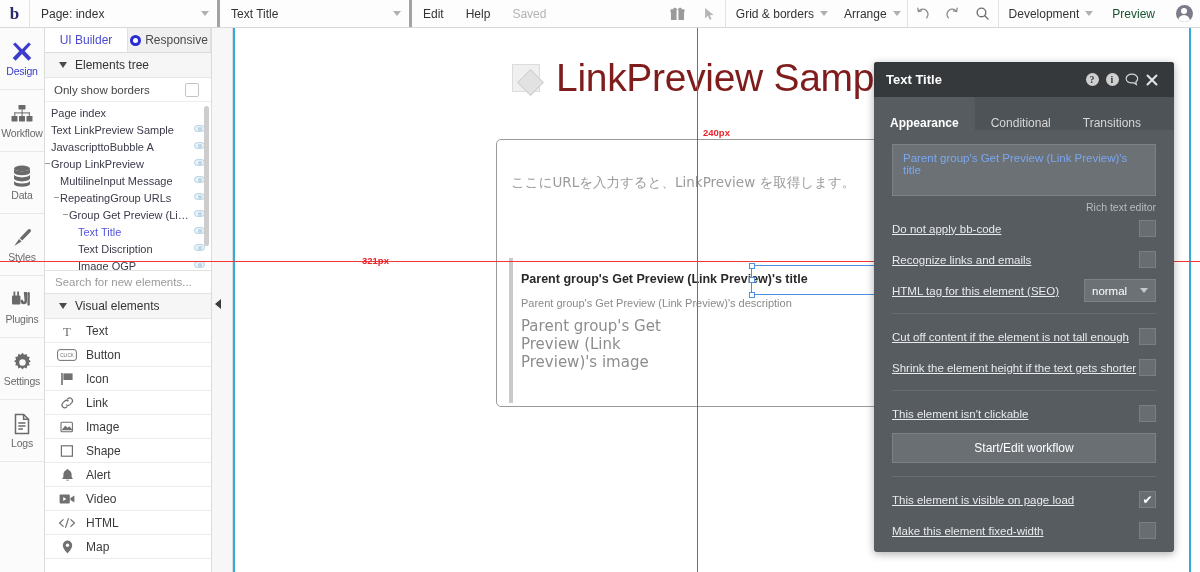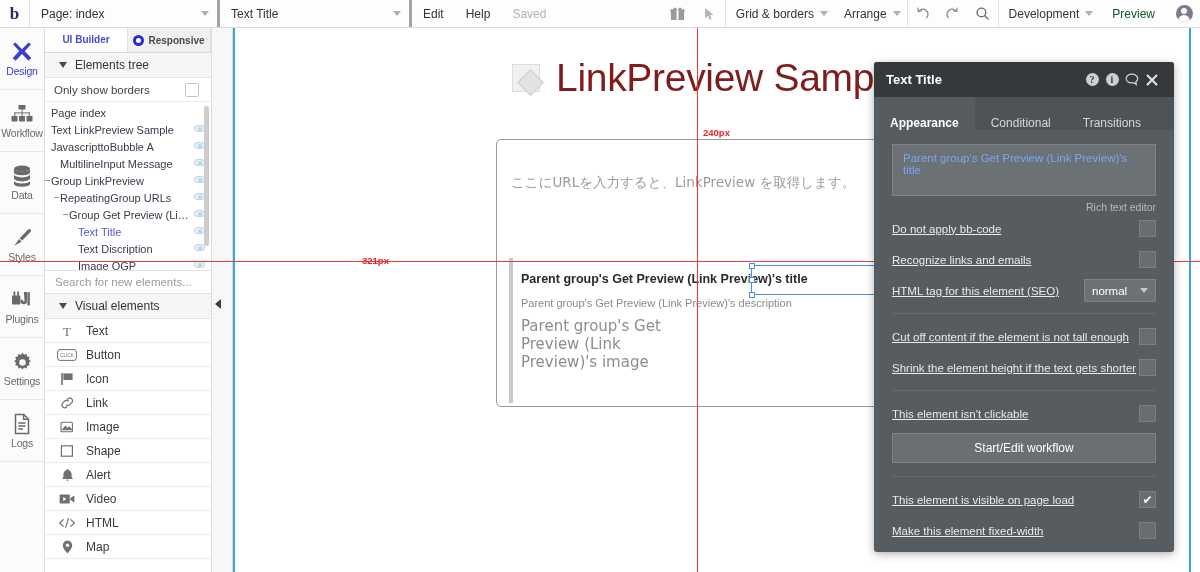--- a/index.html
+++ b/index.html
@@ -98,22 +98,22 @@
     position: absolute; top: 28px; left: 45px; width: 167px; height: 544px;
     background: #ffffff; border-right: 1px solid #dcdcdc;
     display: flex; flex-direction: column; overflow: hidden;
   }
   #lp-tabs {
     display: flex; height: 25px; border-bottom: 1px solid #d9d9d9;
     background: #f3f3f3; flex: 0 0 auto;
   }
   .lp-tab {
     flex: 1; display: flex; align-items: center; justify-content: center;
-    font-size: 10px; color: #4a4a4a; cursor: pointer; gap: 4px;
-    border-right: 1px solid #e0e0e0; background: #f0f0f0; font-weight: bold;
+    font-size: 12px; color: #4a4a4a; cursor: pointer; gap: 4px;
+    border-right: 1px solid #e0e0e0; background: #f0f0f0;
   }
   .lp-tab.active { background: #ffffff; color: #4a4ad0; border-bottom: 1px solid #fff; }
   .resp-dot {
     width: 11px; height: 11px; border-radius: 50%; background: #2b2bd4;
     position: relative; flex: 0 0 auto;
   }
   .resp-dot::after {
     content: ""; position: absolute; left: 3px; top: 3px;
     width: 5px; height: 5px; border-radius: 50%; background: #fff;
   }
@@ -549,26 +549,26 @@
         </div>
         <div class="tnode">
           <span class="tlabel" style="margin-left: 6px;">Text LinkPreview Sample</span>
           <span class="eye"></span>
         </div>
         <div class="tnode">
           <span class="tlabel" style="margin-left: 6px;">JavascripttoBubble A</span>
           <span class="eye"></span>
         </div>
         <div class="tnode">
-          <span class="tlabel" style="margin-left: 15px;">MultilineInput Message</span>
-          <span class="eye"></span>
-        </div>
-        <div class="tnode">
           <span class="tdash" style="left: 0px;"></span>
           <span class="tlabel" style="margin-left: 6px;">Group LinkPreview</span>
+          <span class="eye"></span>
+        </div>
+        <div class="tnode">
+          <span class="tlabel" style="margin-left: 15px;">MultilineInput Message</span>
           <span class="eye"></span>
         </div>
         <div class="tnode">
           <span class="tdash" style="left: 9px;"></span>
           <span class="tlabel" style="margin-left: 15px;">RepeatingGroup URLs</span>
           <span class="eye"></span>
         </div>
         <div class="tnode">
           <span class="tdash" style="left: 18px;"></span>
           <span class="tlabel" style="margin-left: 24px;">Group Get Preview (Lin...</span>

